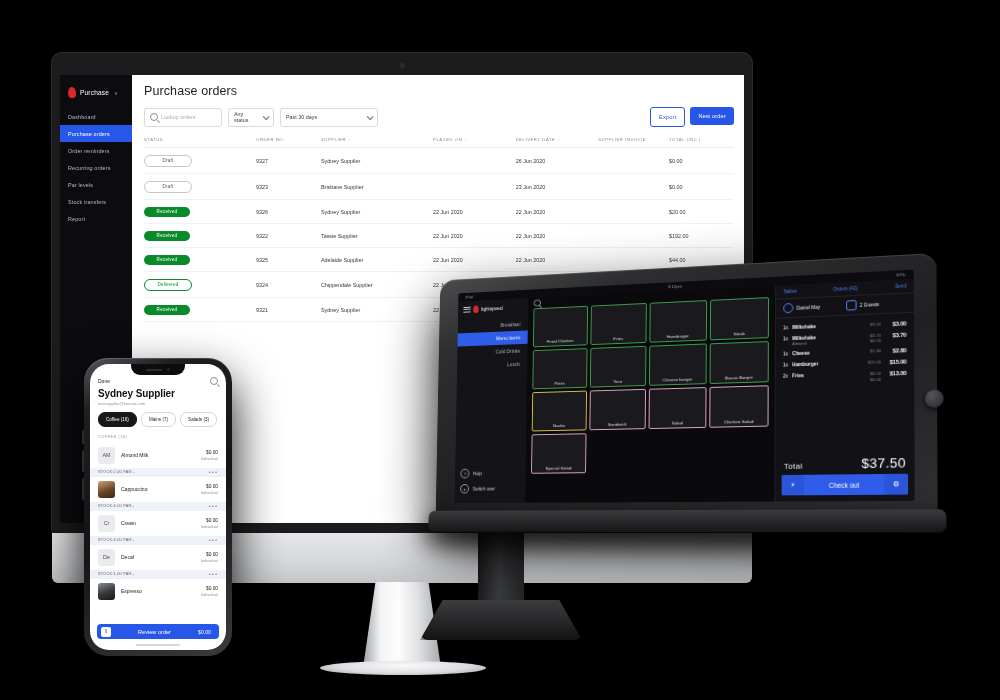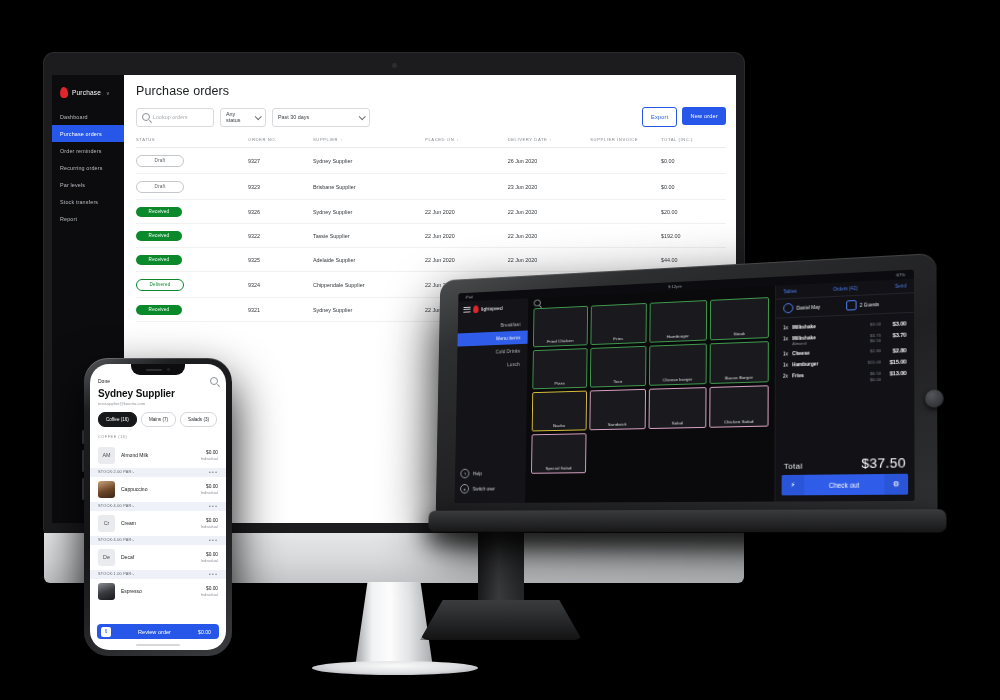--- a/index.html
+++ b/index.html
@@ -2,21 +2,21 @@
 <html><head>
 <meta charset="utf-8">
 <style>
   html,body{margin:0;padding:0;background:#000;}
   body{width:1000px;height:700px;position:relative;overflow:hidden;
        font-family:"Liberation Sans","DejaVu Sans",sans-serif;
        -webkit-font-smoothing:antialiased;}
   .stage{position:absolute;inset:0;background:#000;}
 
   
-  .imac{position:absolute;left:44px;top:53px;width:700px;height:480px;}
+  .imac{position:absolute;left:52px;top:53px;width:700px;height:480px;}
   .imac-bezel{position:absolute;inset:0;background:#1c1c1e;border-radius:10px 10px 4px 4px;
     box-shadow:0 0 0 1px #2a2a2c, 0 18px 50px rgba(0,0,0,.9);}
   .imac-cam{position:absolute;left:50%;top:9px;width:7px;height:7px;margin-left:-3.5px;
     border-radius:50%;background:#2e2e31;box-shadow:inset 0 0 2px #000;}
   .imac-screen{position:absolute;left:8px;top:22px;right:8px;bottom:10px;background:#fff;overflow:hidden;}
   .imac-chin{position:absolute;left:0;top:480px;width:700px;height:50px;
     background:linear-gradient(180deg,#e6e7e9 0%,#d6d8da 55%,#c3c5c8 100%);
     border-radius:0 0 6px 6px;}
   .imac-stand{position:absolute;left:311px;top:529px;width:78px;height:86px;
     background:linear-gradient(90deg,#9fa2a6 0%,#f1f2f3 22%,#fdfdfd 45%,#e2e3e5 70%,#a7aaad 100%);

